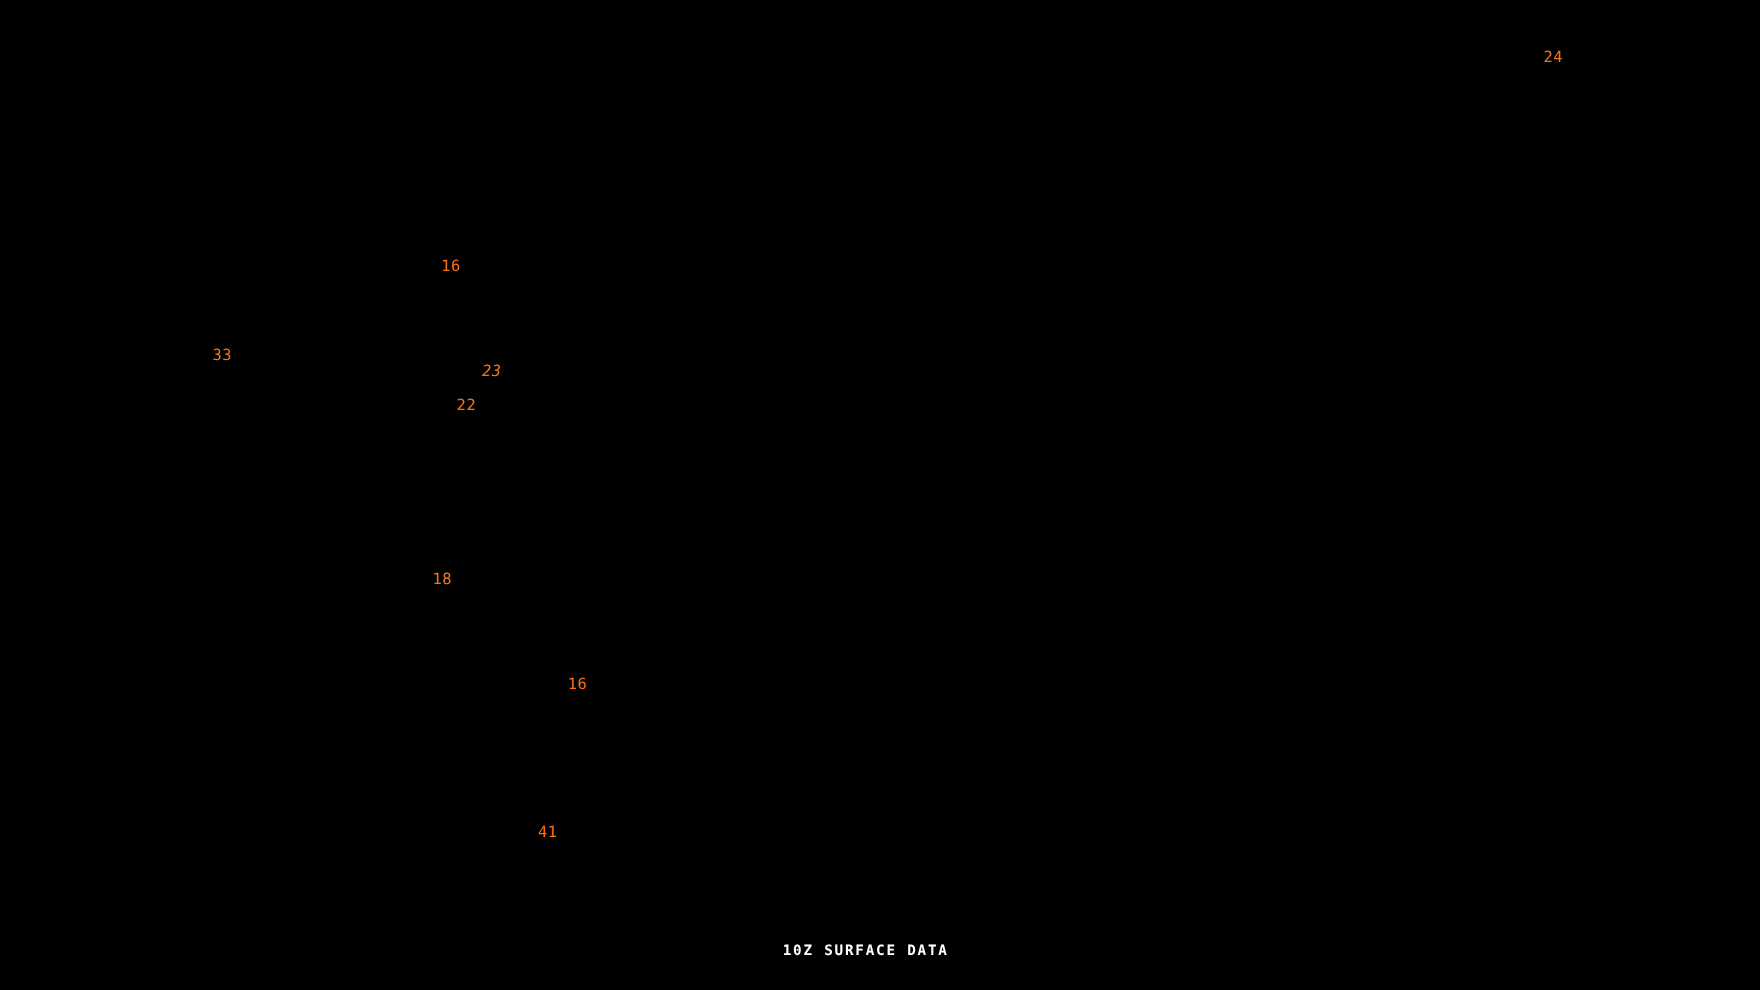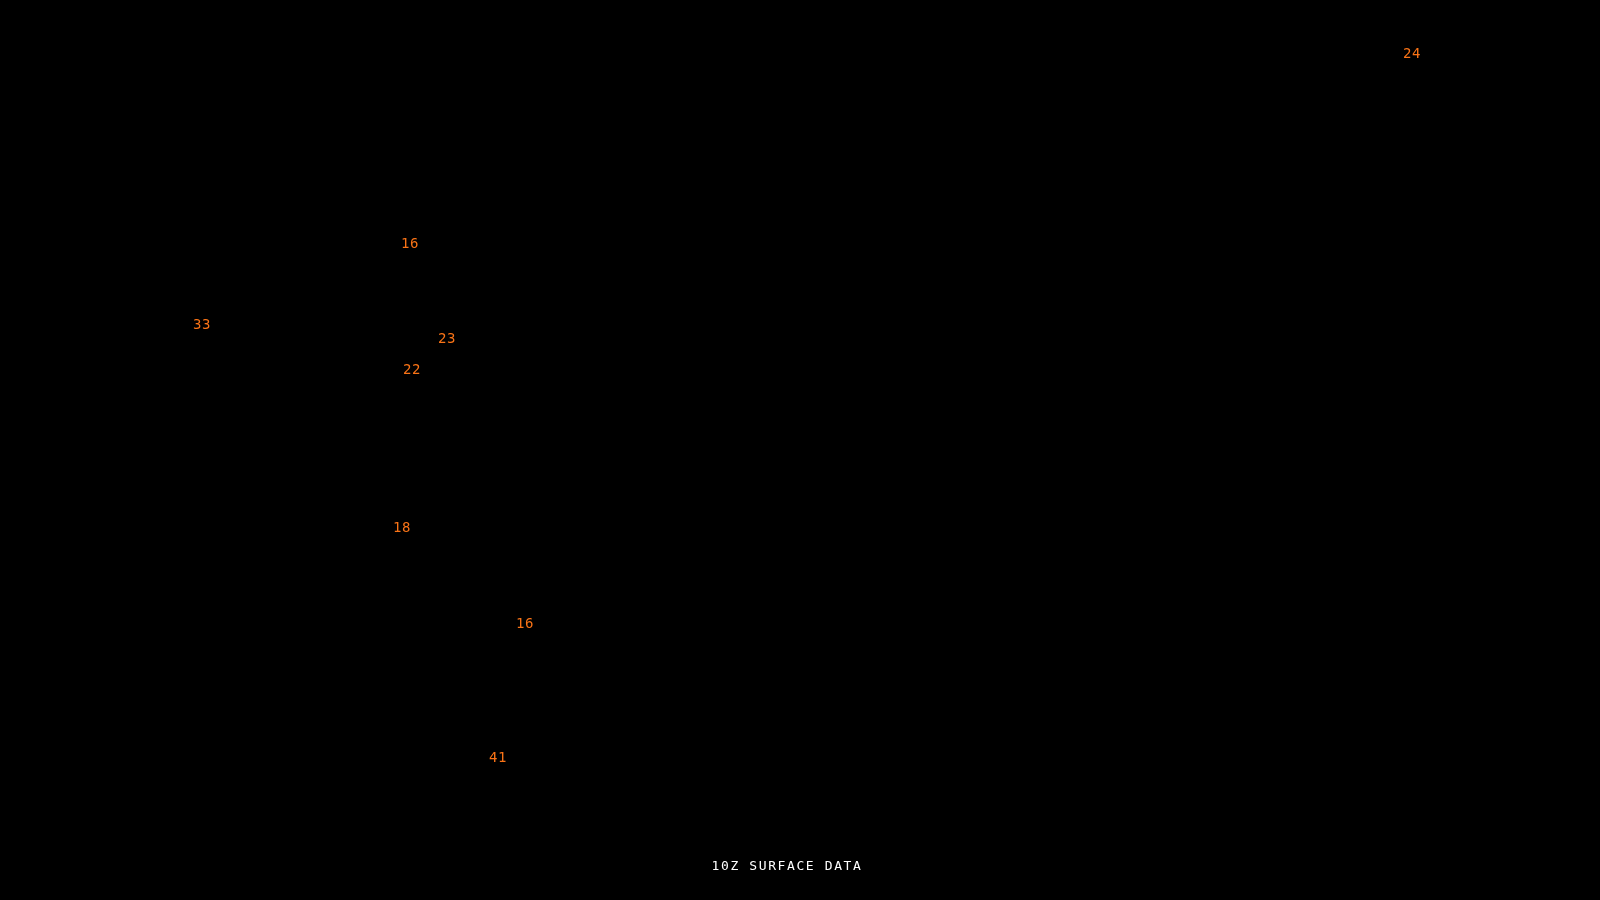--- a/index.html
+++ b/index.html
@@ -41,25 +41,25 @@
 <body>
 
 <div id="screen">
 
   <div class="station" style="left:1412px; top:53px;">24</div>
 
   <div class="station" style="left:410px; top:243px;">16</div>
 
   <div class="station" style="left:202px; top:324px;">33</div>
 
-  <div class="station" style="left:447px; top:338px;">23</div>
+  <div class="station" style="left:447px; top:338px;font-style:italic;">23</div>
 
-  <div class="station" style="left:412px; top:369px;">22</div>
+  <div class="station" style="left:424px; top:369px;">22</div>
 
   <div class="station" style="left:402px; top:527px;">18</div>
 
   <div class="station" style="left:525px; top:623px;">16</div>
 
   <div class="station" style="left:498px; top:757px;">41</div>
 
-  <div class="caption" style="left:787px; top:865px;">10Z SURFACE DATA</div>
+  <div class="caption" style="left:787px; top:865px;font-weight:bold;">10Z SURFACE DATA</div>
 
 </div>
 
 </body></html>

